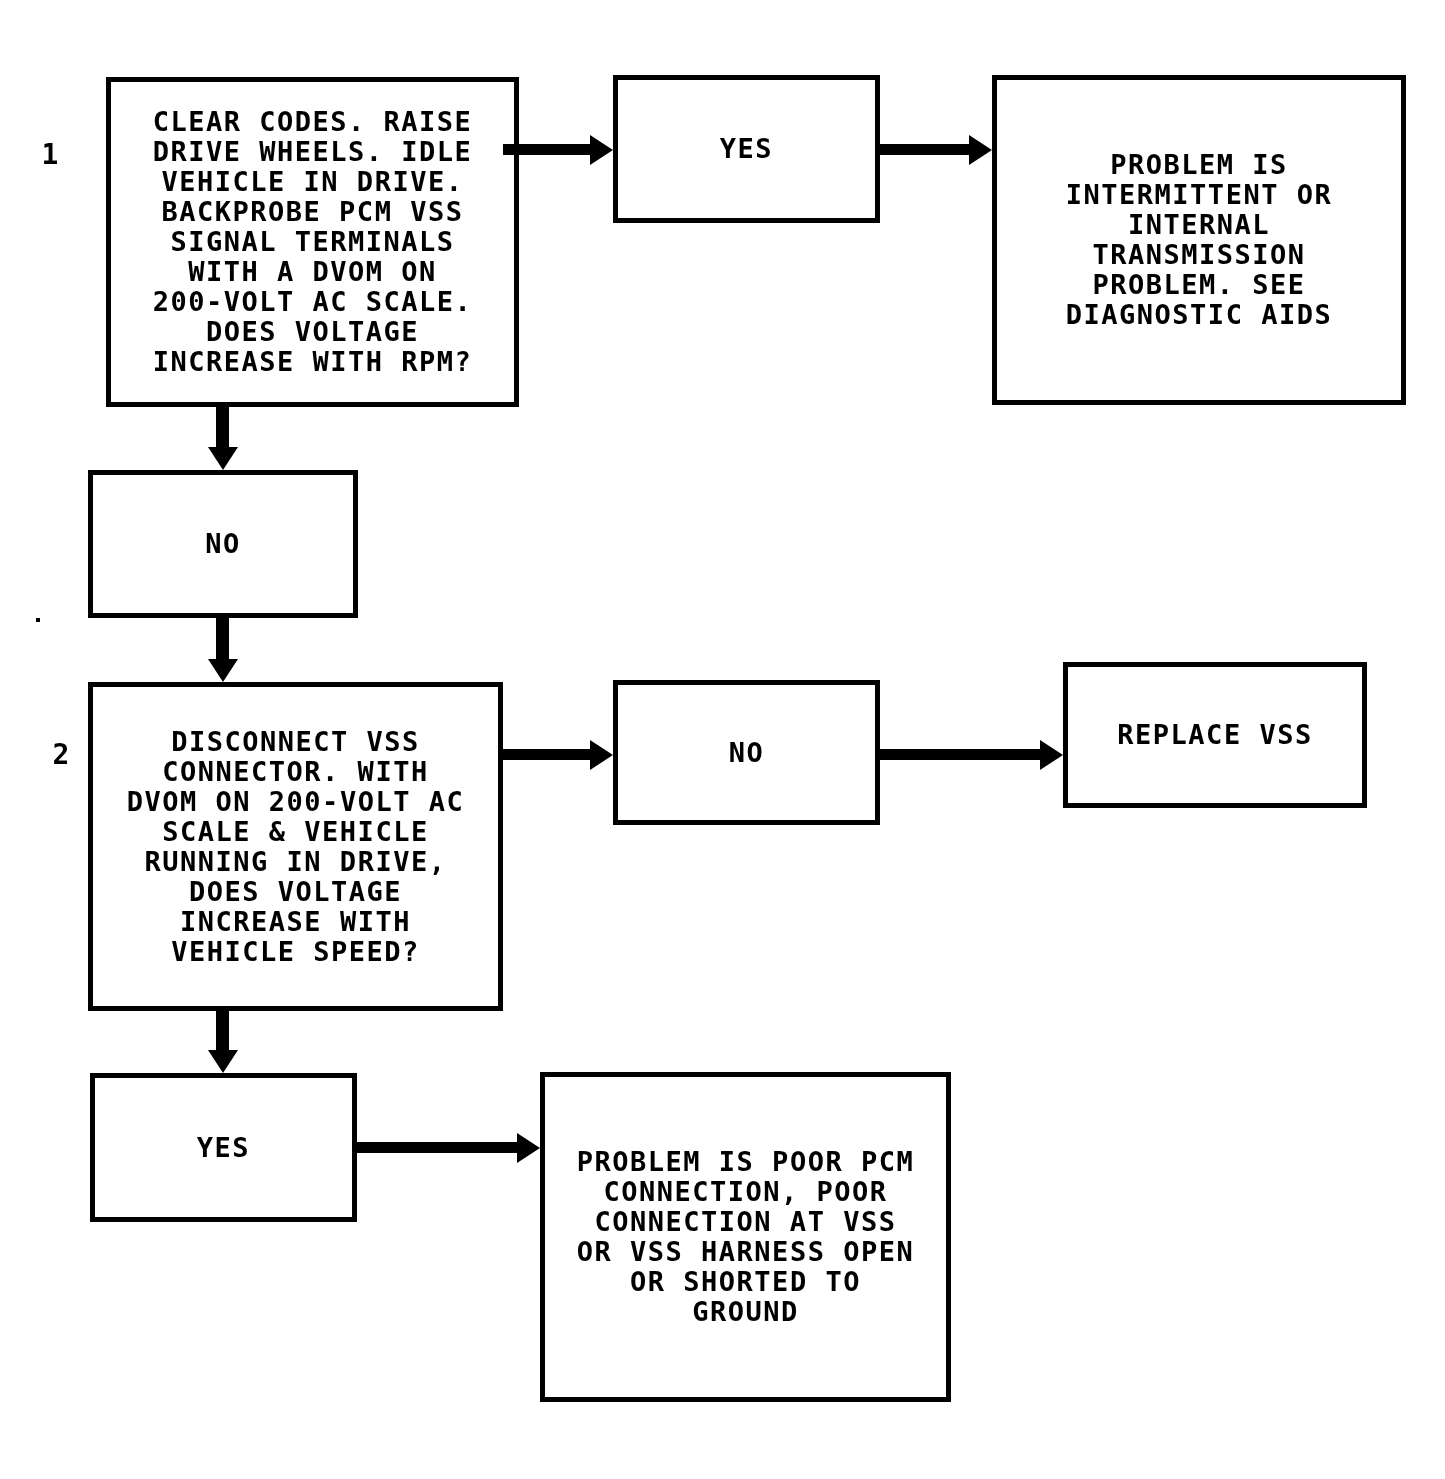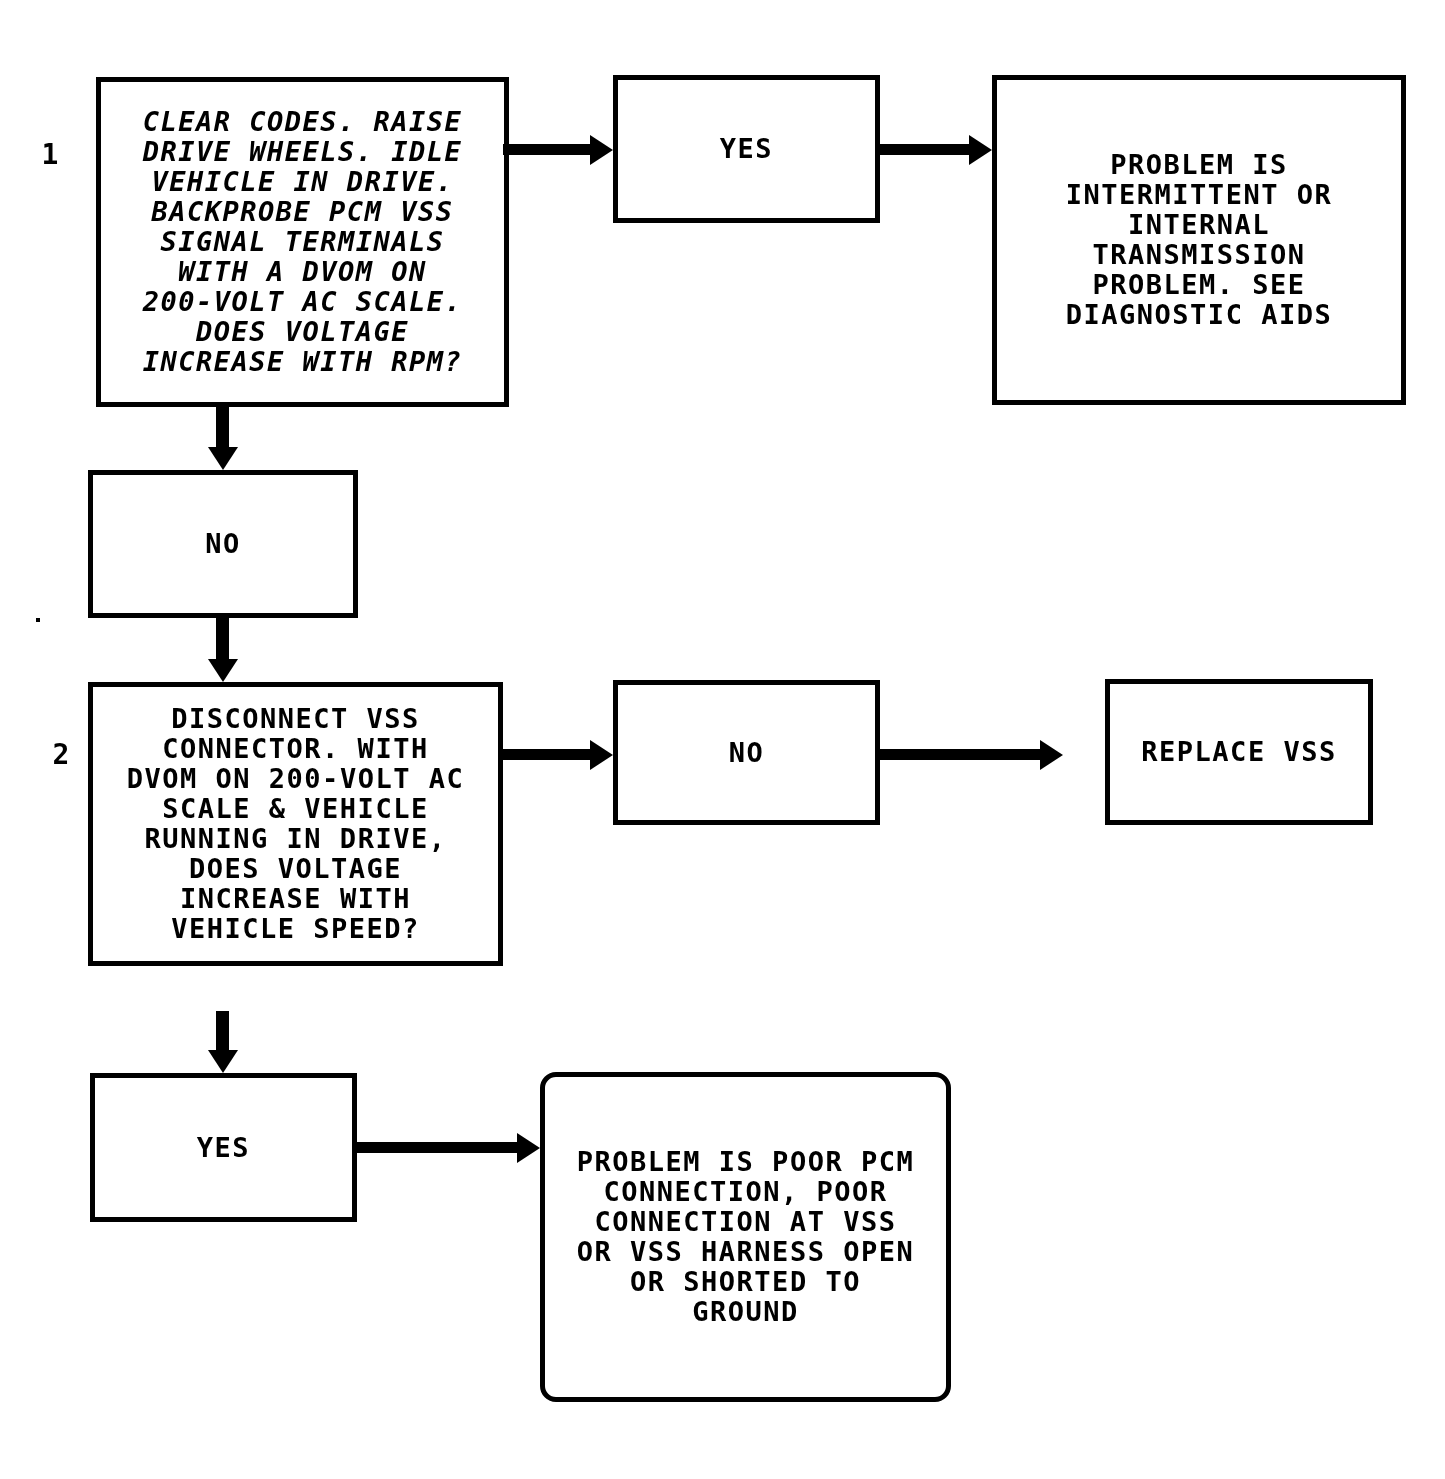--- a/index.html
+++ b/index.html
@@ -82,21 +82,21 @@
   }
 </style>
 </head>
 <body>
 
 <div class="canvas">
 
   <div class="step-marker" style="left:33px; top:140px;">1</div>
   <div class="step-marker" style="left:44px; top:740px;">2</div>
 
-  <div class="node" style="left:96px; top:77px; width:413px; height:330px;font-style:italic;">
+  <div class="node" style="left:106px; top:77px; width:413px; height:330px;">
     <div class="node-text">CLEAR CODES. RAISE
 DRIVE WHEELS. IDLE
 VEHICLE IN DRIVE.
 BACKPROBE PCM VSS
 SIGNAL TERMINALS
 WITH A DVOM ON
 200-VOLT AC SCALE.
 DOES VOLTAGE
 INCREASE WITH RPM?</div>
   </div>
@@ -111,44 +111,44 @@
 INTERNAL
 TRANSMISSION
 PROBLEM. SEE
 DIAGNOSTIC AIDS</div>
   </div>
 
   <div class="node" style="left:88px; top:470px; width:270px; height:148px;">
     <div class="node-text">NO</div>
   </div>
 
-  <div class="node" style="left:88px; top:682px; width:415px; height:284px;">
+  <div class="node" style="left:88px; top:682px; width:415px; height:329px;">
     <div class="node-text">DISCONNECT VSS
 CONNECTOR. WITH
 DVOM ON 200-VOLT AC
 SCALE &amp; VEHICLE
 RUNNING IN DRIVE,
 DOES VOLTAGE
 INCREASE WITH
 VEHICLE SPEED?</div>
   </div>
 
   <div class="node" style="left:613px; top:680px; width:267px; height:145px;">
     <div class="node-text">NO</div>
   </div>
 
-  <div class="node" style="left:1063px; top:679px; width:268px; height:146px;margin-left:42px;">
+  <div class="node" style="left:1063px; top:662px; width:304px; height:146px;">
     <div class="node-text">REPLACE VSS</div>
   </div>
 
   <div class="node" style="left:90px; top:1073px; width:267px; height:149px;">
     <div class="node-text">YES</div>
   </div>
 
-  <div class="node" style="left:540px; top:1072px; width:411px; height:330px;border-radius:16px;">
+  <div class="node" style="left:540px; top:1072px; width:411px; height:330px;">
     <div class="node-text">PROBLEM IS POOR PCM
 CONNECTION, POOR
 CONNECTION AT VSS
 OR VSS HARNESS OPEN
 OR SHORTED TO
 GROUND</div>
   </div>
 
   <div class="arrow-h" style="left:503px; top:144px; width:87px;"></div>
   <div class="arrow-h" style="left:880px; top:144px; width:89px;"></div>

